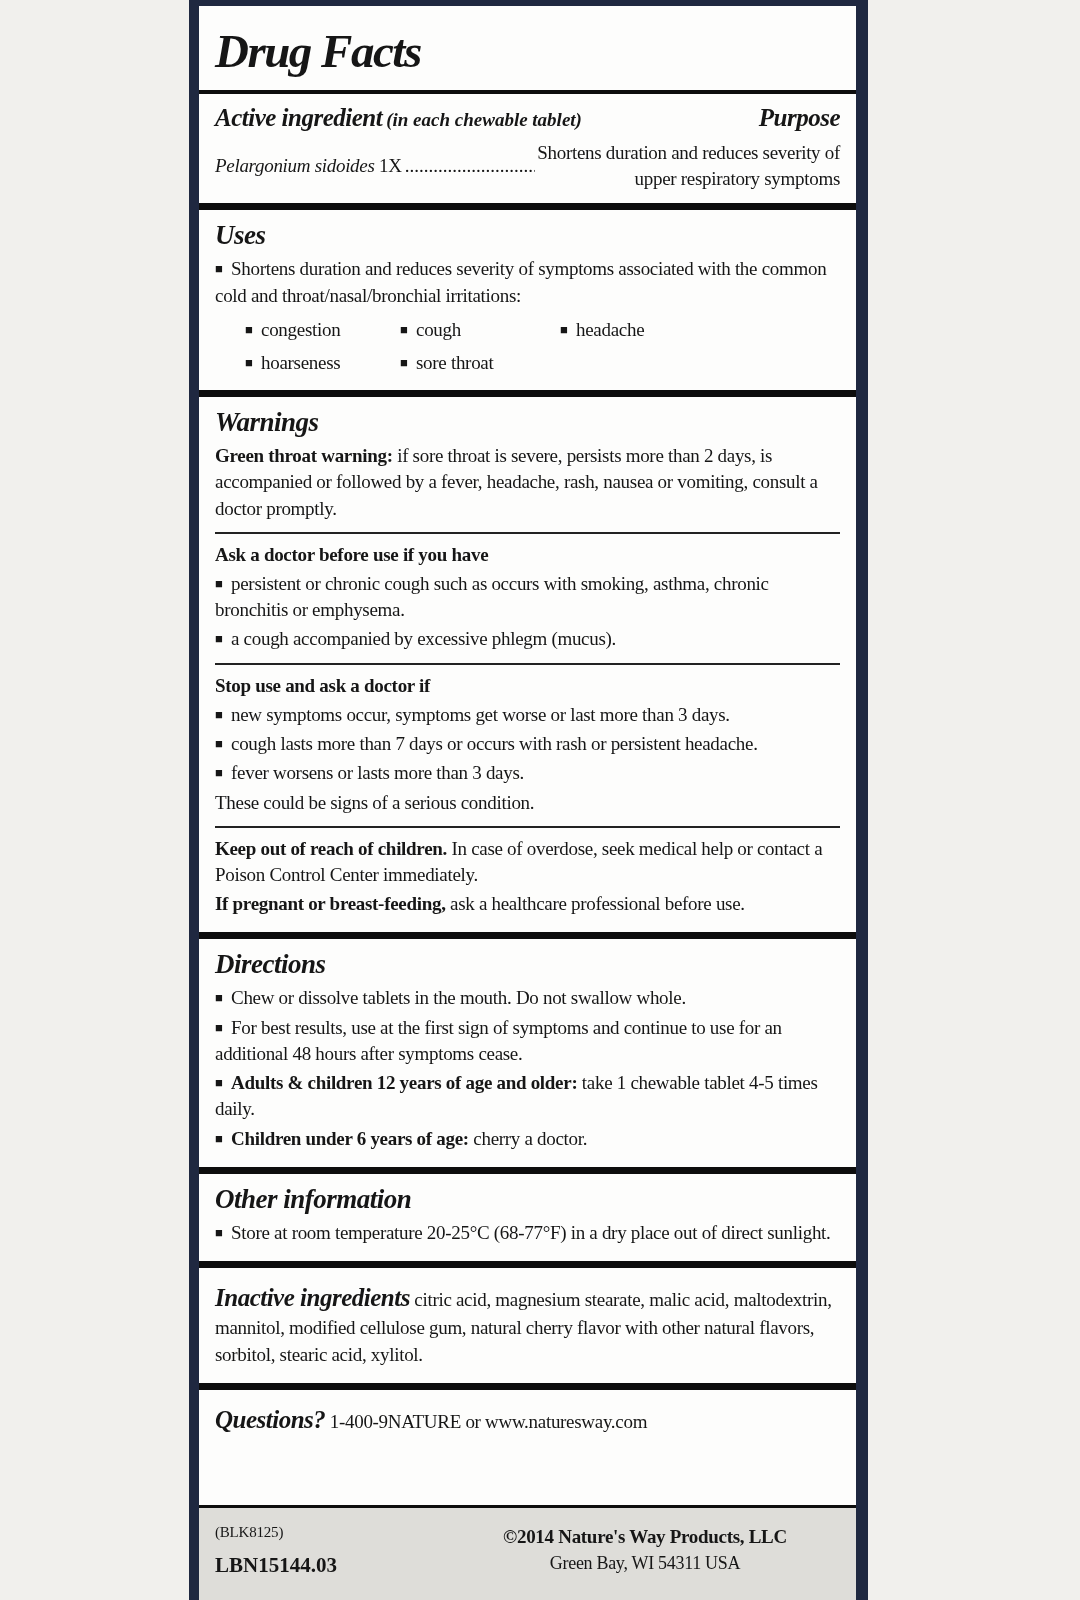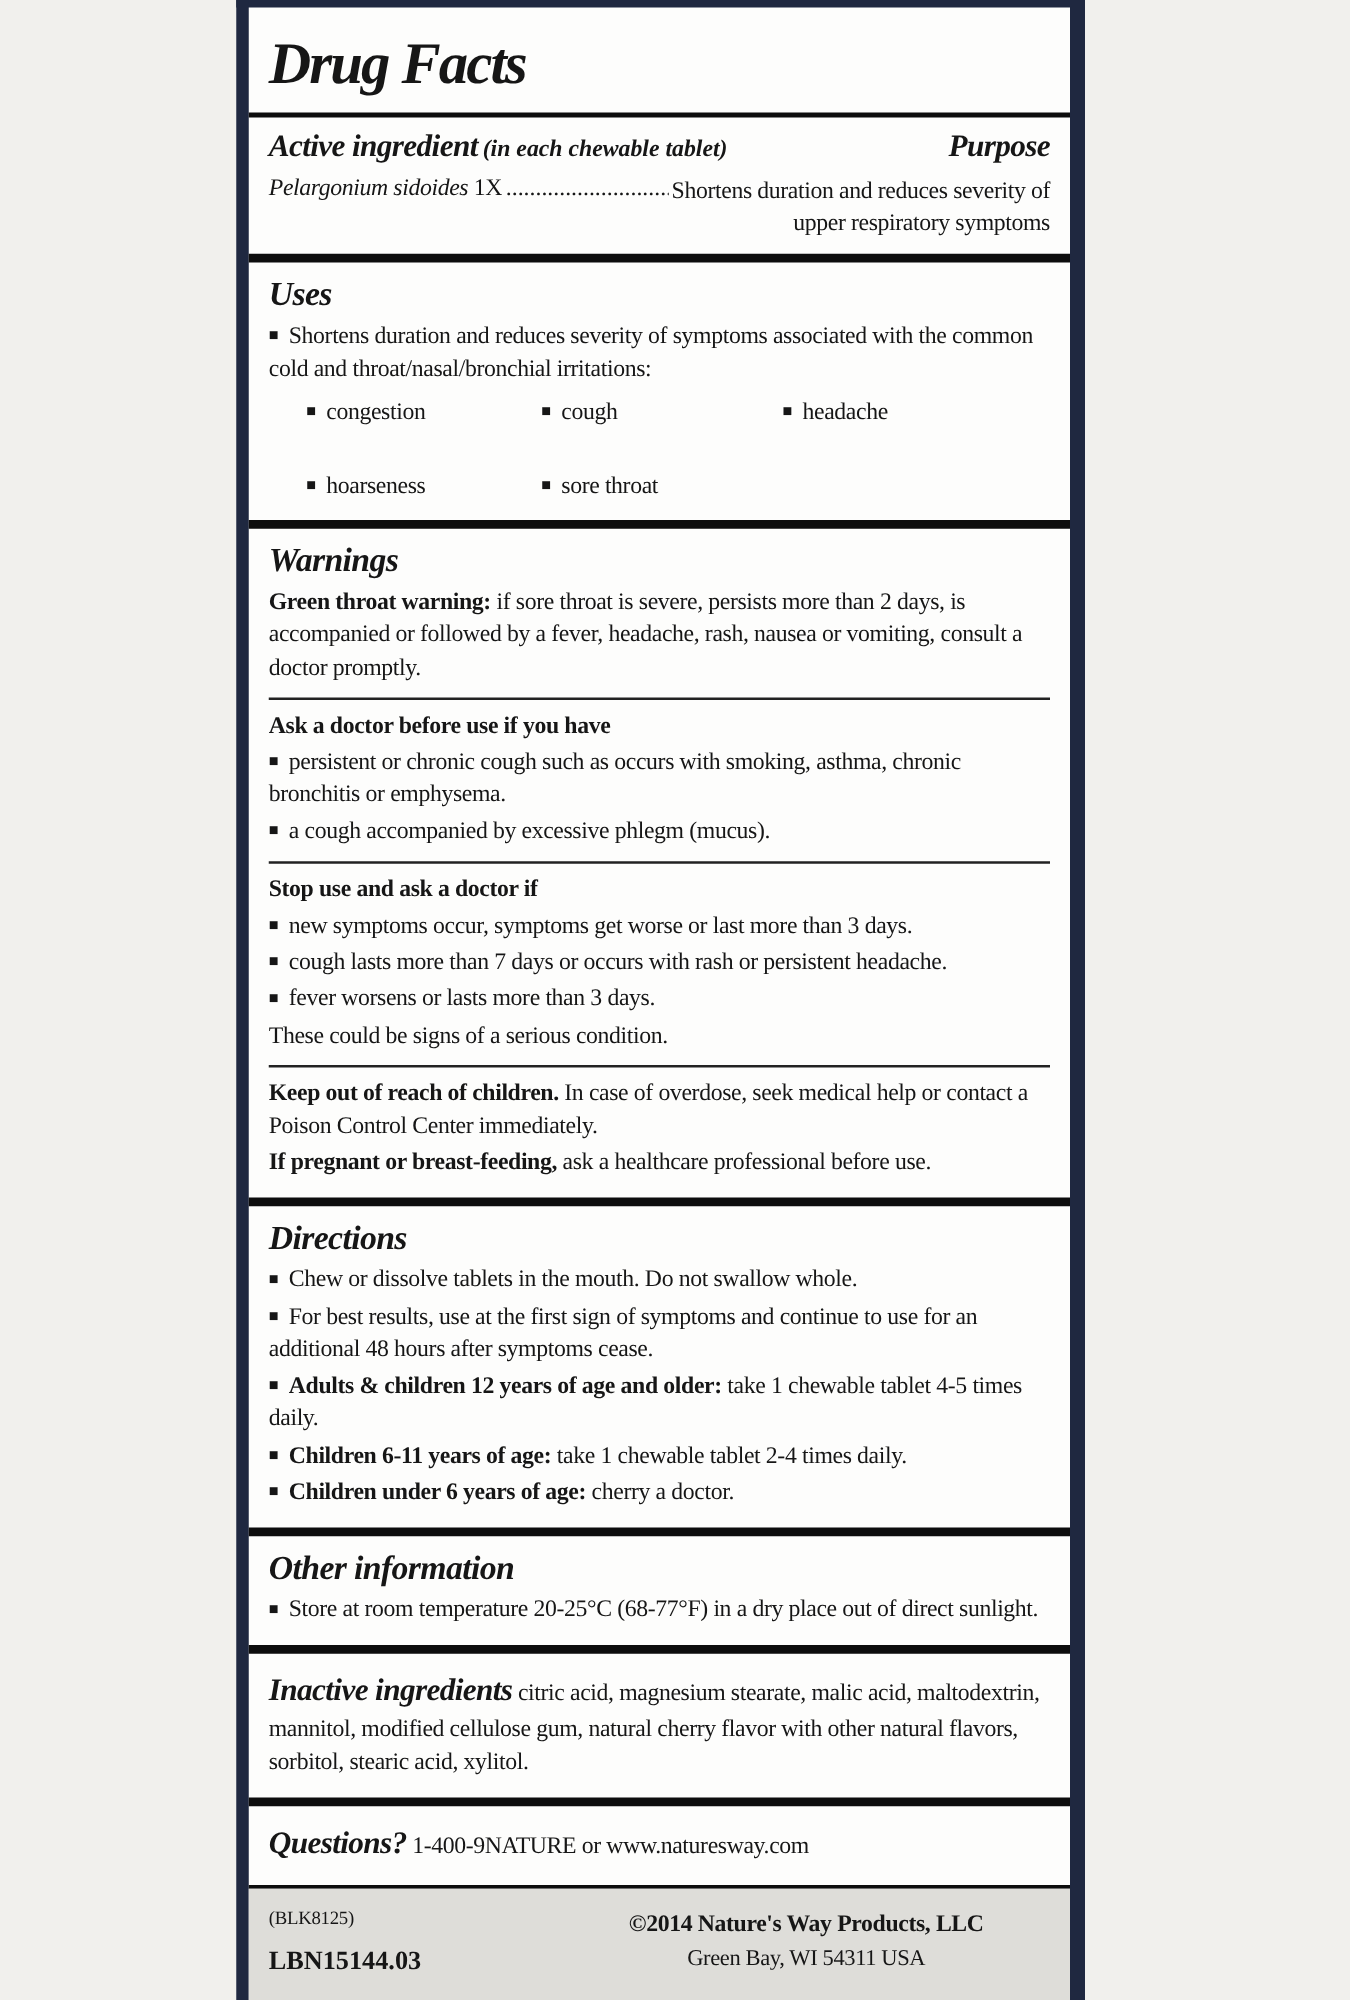--- a/index.html
+++ b/index.html
@@ -37,28 +37,28 @@
   }
   .note { font-size:19px; font-style:italic; font-weight:bold; margin-left:4px; }
   p, .bullet, .txt { font-size:19px; line-height:1.38; letter-spacing:-0.3px; }
   .section p { margin:3px 0; }
   .bold { font-weight:bold; }
   .italic { font-style:italic; }
   .sq { font-size:13px; position:relative; top:-2px; margin-right:4px; }
   .sep { border:none; border-top:2px solid #222; margin:10px 0 8px; }
   
   .ai-header { display:flex; justify-content:space-between; align-items:baseline; }
-  .ai-row { display:flex; align-items:flex-start; margin-top:8px; }
+  .ai-row { display:flex; align-items:center; margin-top:8px; }
   .ai-name { white-space:nowrap; font-size:19px; letter-spacing:-0.3px; }
   .dots { flex:1; overflow:hidden; white-space:nowrap; font-size:19px; padding:0 3px; }
   .ai-purpose { width:305px; flex:none; text-align:right; font-size:19px; line-height:1.35; letter-spacing:-0.3px; }
   
   .symptom-grid {
     display:grid; grid-template-columns:155px 160px auto;
-    margin:8px 0 2px 30px; row-gap:7px;gap:33px;
+    margin:8px 0 2px 30px; row-gap:7px;
   }
   
   .footer-wrap { margin-top:auto; }
   .footer {
     background: var(--footer-bg, #deddd9);
     display:flex; padding:16px 16px 10px; min-height:92px;
   }
   .footer-left { width:235px; }
   .code { font-size:15px; letter-spacing:-0.2px; }
   .lot { font-size:21px; font-weight:bold; margin-top:12px; }
@@ -149,24 +149,20 @@
       <span class="sq">■</span>
       <span class="bold"></span><span>Chew or dissolve tablets in the mouth. Do not swallow whole.</span>
     </p>
     <p class="bullet">
       <span class="sq">■</span>
       <span class="bold"></span><span>For best results, use at the first sign of symptoms and continue to use for an additional 48 hours after symptoms cease.</span>
     </p>
     <p class="bullet">
       <span class="sq">■</span>
       <span class="bold">Adults &amp; children 12 years of age and older:</span><span> take 1 chewable tablet 4-5 times daily.</span>
-    </p>
-    <p class="bullet">
-      <span class="sq">■</span>
-      <span class="bold">Children 6-11 years of age:</span><span> take 1 chewable tablet 2-4 times daily.</span>
     </p>
     <p class="bullet">
       <span class="sq">■</span>
       <span class="bold">Children under 6 years of age:</span><span> cherry a doctor.</span>
     </p>
   </div>
   <div class="bar"></div>
 
   <div class="section">
     <div class="h2">Other information</div>

